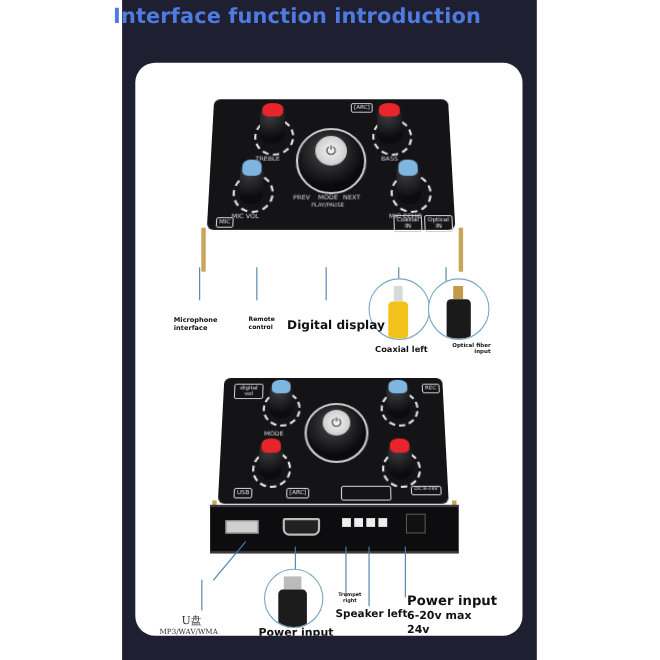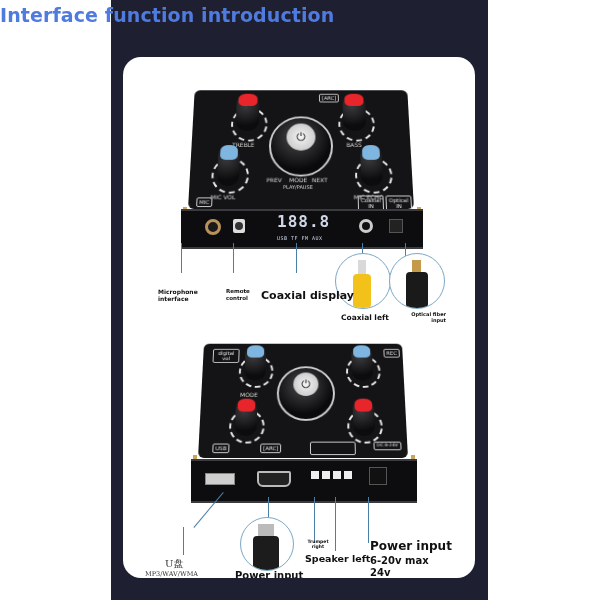--- a/index.html
+++ b/index.html
@@ -1,18 +1,18 @@
 <!DOCTYPE html>
 <html><head>
 <meta charset="utf-8">
 <style>
   html,body{margin:0;padding:0;}
   body{width:600px;height:600px;background:#ffffff;position:relative;overflow:hidden;font-family:"DejaVu Sans",sans-serif;}
   .panel{position:absolute;left:111px;top:0;width:377px;height:600px;background:#1e1f31;}
-  .title{position:absolute;left:0;width:540px;top:4px;text-align:left;color:#4f7be0;font-weight:bold;font-size:19px;font-family:"DejaVu Sans",sans-serif;letter-spacing:0.1px;}
+  .title{position:absolute;left:0;width:540px;top:4px;text-align:center;color:#4f7be0;font-weight:bold;font-size:19px;font-family:"DejaVu Sans",sans-serif;letter-spacing:0.1px;}
   .card{position:absolute;left:123px;top:57px;width:352px;height:521px;background:#ffffff;border-radius:18px;overflow:hidden;}
   .board{position:absolute;background:#141416;border-radius:6px;}
   .board.top{left:65px;top:22px;width:226px;height:130px;transform:perspective(500px) rotateX(14deg);transform-origin:bottom center;}
   .board.bottom{left:75px;top:276px;width:210px;height:125px;transform:perspective(500px) rotateX(14deg);transform-origin:bottom center;}
   .front{position:absolute;background:#0d0d0f;border-top:2px solid #3a3a3f;border-bottom:2px solid #3a3a3f;}
   .front.top{left:58px;top:152px;width:242px;height:36px;}
   .front.bottom{left:68px;top:402px;width:226px;height:40px;}
   .post{position:absolute;width:4px;background:#c9a45a;}
   .knob{position:absolute;border-radius:50%;background:radial-gradient(circle at 40% 35%,#3a3a3e,#0c0c0e 70%);}
   .cap{position:absolute;left:50%;transform:translateX(-50%);border-radius:40% 40% 30% 30%;}
@@ -78,49 +78,39 @@
     <div class="knob" style="left:174px;top:62px;width:22px;height:44px;border-radius:10px;">
       <div class="cap" style="top:0;width:18px;height:16px;background:#7fb6e0;"></div>
     </div>
     <div class="pcblabel" style="left:166px;top:114px;">MIC ECHO</div>
 
     <div class="boxlabel" style="left:8px;top:118px;">MIC</div>
     <div class="boxlabel" style="left:170px;top:116px;width:20px;">Coaxial IN</div>
     <div class="boxlabel" style="left:198px;top:116px;width:20px;">Optical IN</div>
   </div>
 
-  <div class="front top">
-    <div class="port" style="left:24px;top:8px;width:16px;height:16px;border-radius:50%;border:3px solid #b8925a;background:#1a1a1a;box-sizing:border-box;"></div>
-    <div class="port" style="left:52px;top:8px;width:12px;height:14px;background:#ddd;border-radius:2px;">
-      <div style="position:absolute;left:2px;top:3px;width:8px;height:8px;border-radius:50%;background:#333;"></div>
-    </div>
-    <div class="seg" style="left:96px;top:1px;">188.8</div>
-    <div class="segsub" style="left:96px;top:24px;">USB TF FM AUX</div>
-    <div class="port" style="left:178px;top:8px;width:14px;height:14px;border-radius:50%;border:3px solid #ccc;background:#111;box-sizing:border-box;"></div>
-    <div class="port" style="left:208px;top:8px;width:12px;height:12px;background:#222;border:1px solid #555;"></div>
-  </div>
 
   <div class="leader" style="left:58px;top:186px;height:30px;"></div>
   <div class="leader" style="left:110px;top:186px;height:30px;"></div>
   <div class="leader" style="left:173px;top:186px;height:30px;"></div>
   <div class="leader" style="left:239px;top:186px;height:14px;"></div>
   <div class="leader" style="left:282px;top:186px;height:14px;"></div>
 
   <div class="circle" style="left:212px;top:196px;width:54px;height:54px;">
     <div style="position:absolute;left:22px;top:6px;width:8px;height:14px;background:#d9d9d9;"></div>
     <div style="position:absolute;left:17px;top:20px;width:18px;height:34px;background:#f2c21b;border-radius:4px;"></div>
   </div>
   <div class="circle" style="left:266px;top:196px;width:54px;height:54px;">
     <div style="position:absolute;left:22px;top:6px;width:9px;height:12px;background:#c49a4a;"></div>
     <div style="position:absolute;left:16px;top:18px;width:22px;height:36px;background:#1a1a1a;border-radius:4px;"></div>
   </div>
 
   <div class="lbl" style="left:35px;top:231px;font-size:6px;line-height:7px;white-space:normal;width:50px;">Microphone interface</div>
   <div class="lbl" style="left:103px;top:231px;font-size:5.5px;line-height:7px;white-space:normal;width:26px;">Remote control</div>
-  <div class="lbl" style="left:138px;top:232px;font-size:11px;">Coaxial display</div>
+  <div class="lbl" style="left:138px;top:232px;font-size:11px;">Digital display</div>
   <div class="lbl" style="left:218px;top:256px;font-size:7.5px;">Coaxial left</div>
   <div class="lbl" style="left:287px;top:254px;font-size:5px;line-height:6px;white-space:normal;width:36px;text-align:right;">Optical fiber input</div>
 
   <div class="post" style="left:70px;top:398px;height:46px;"></div>
   <div class="post" style="left:288px;top:398px;height:46px;"></div>
 
   <div class="board bottom">
     <div class="boxlabel" style="left:10px;top:6px;width:22px;">digital vol</div>
     <div class="boxlabel" style="left:190px;top:6px;">REC</div>
 

